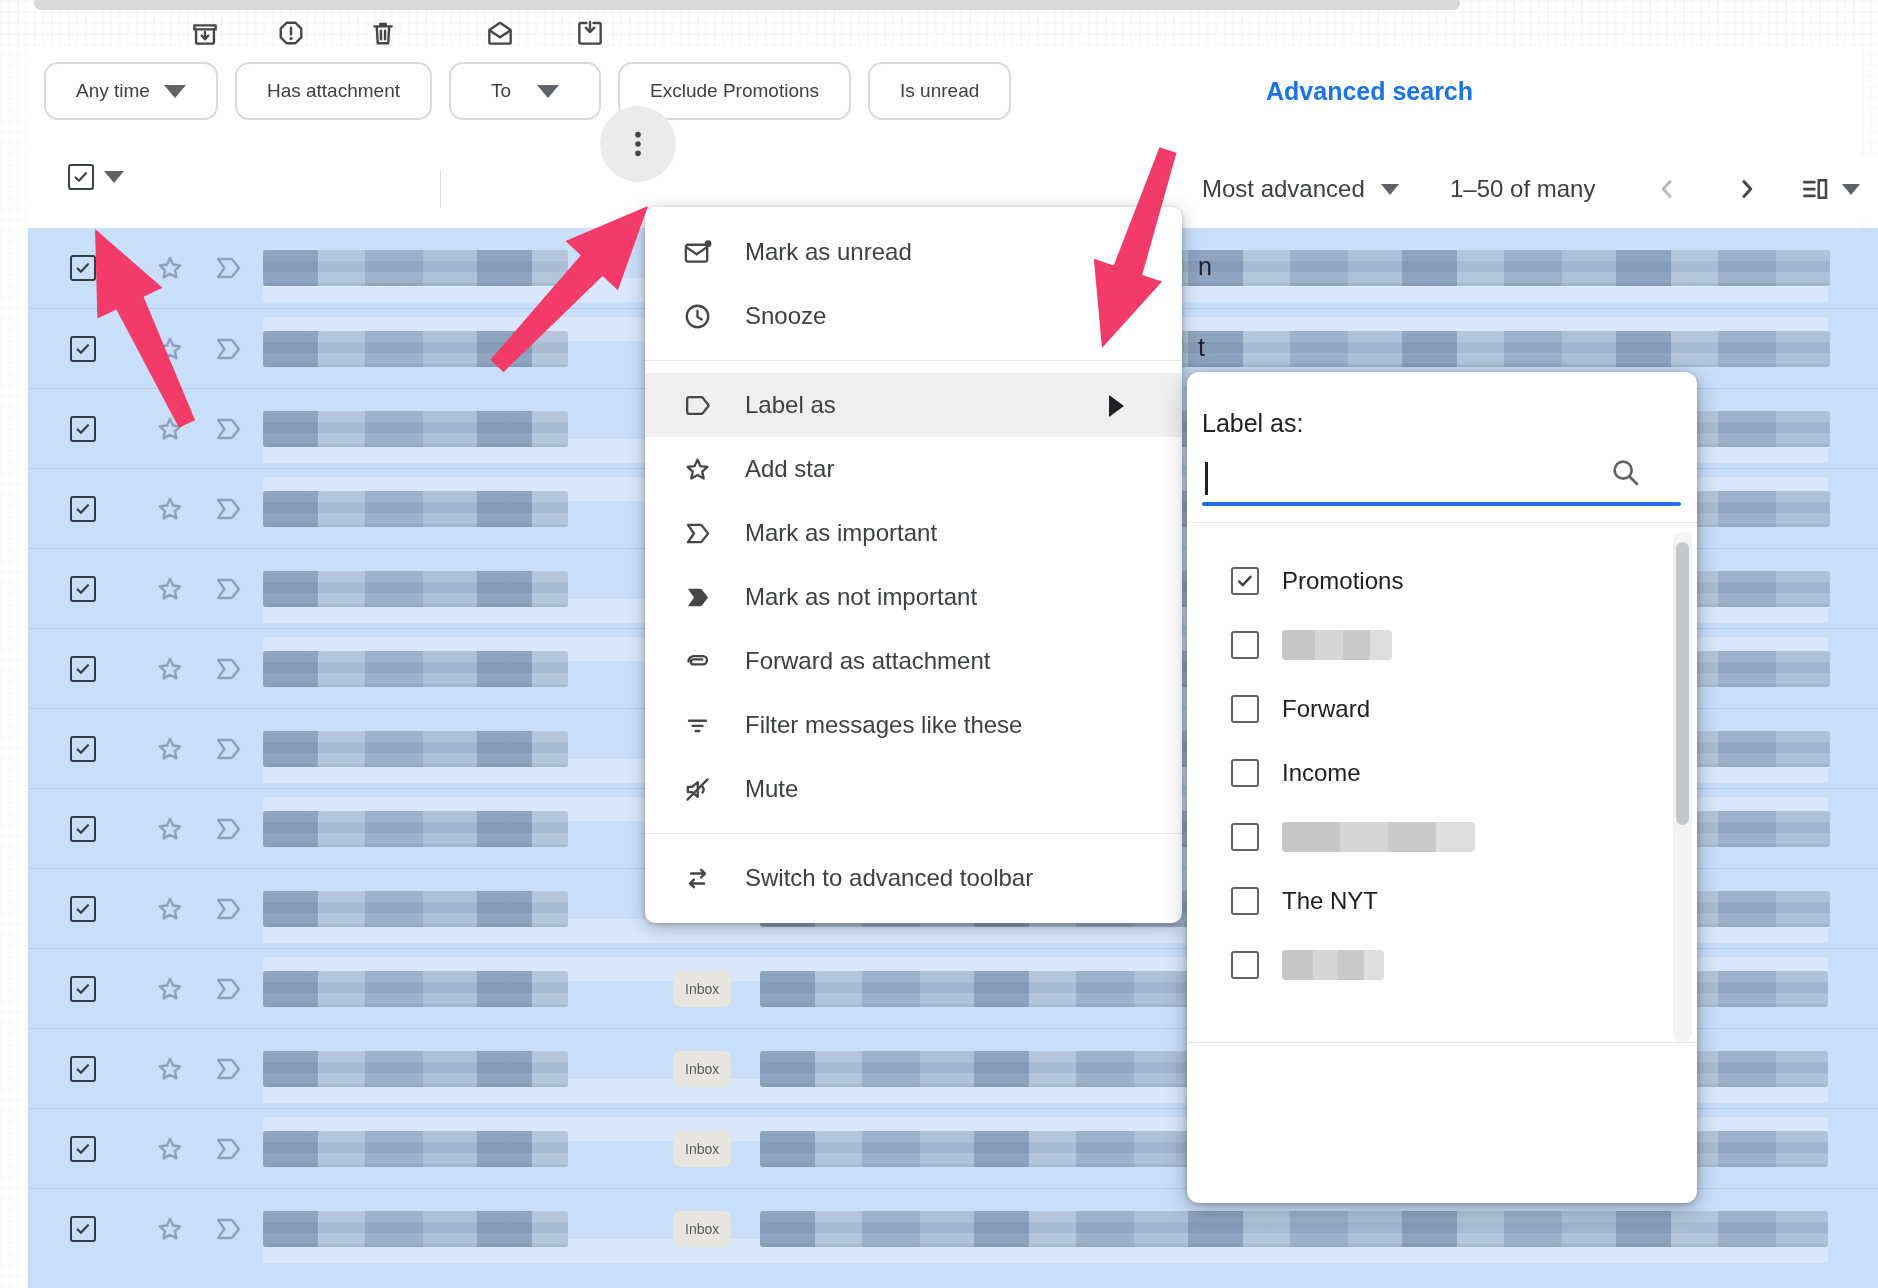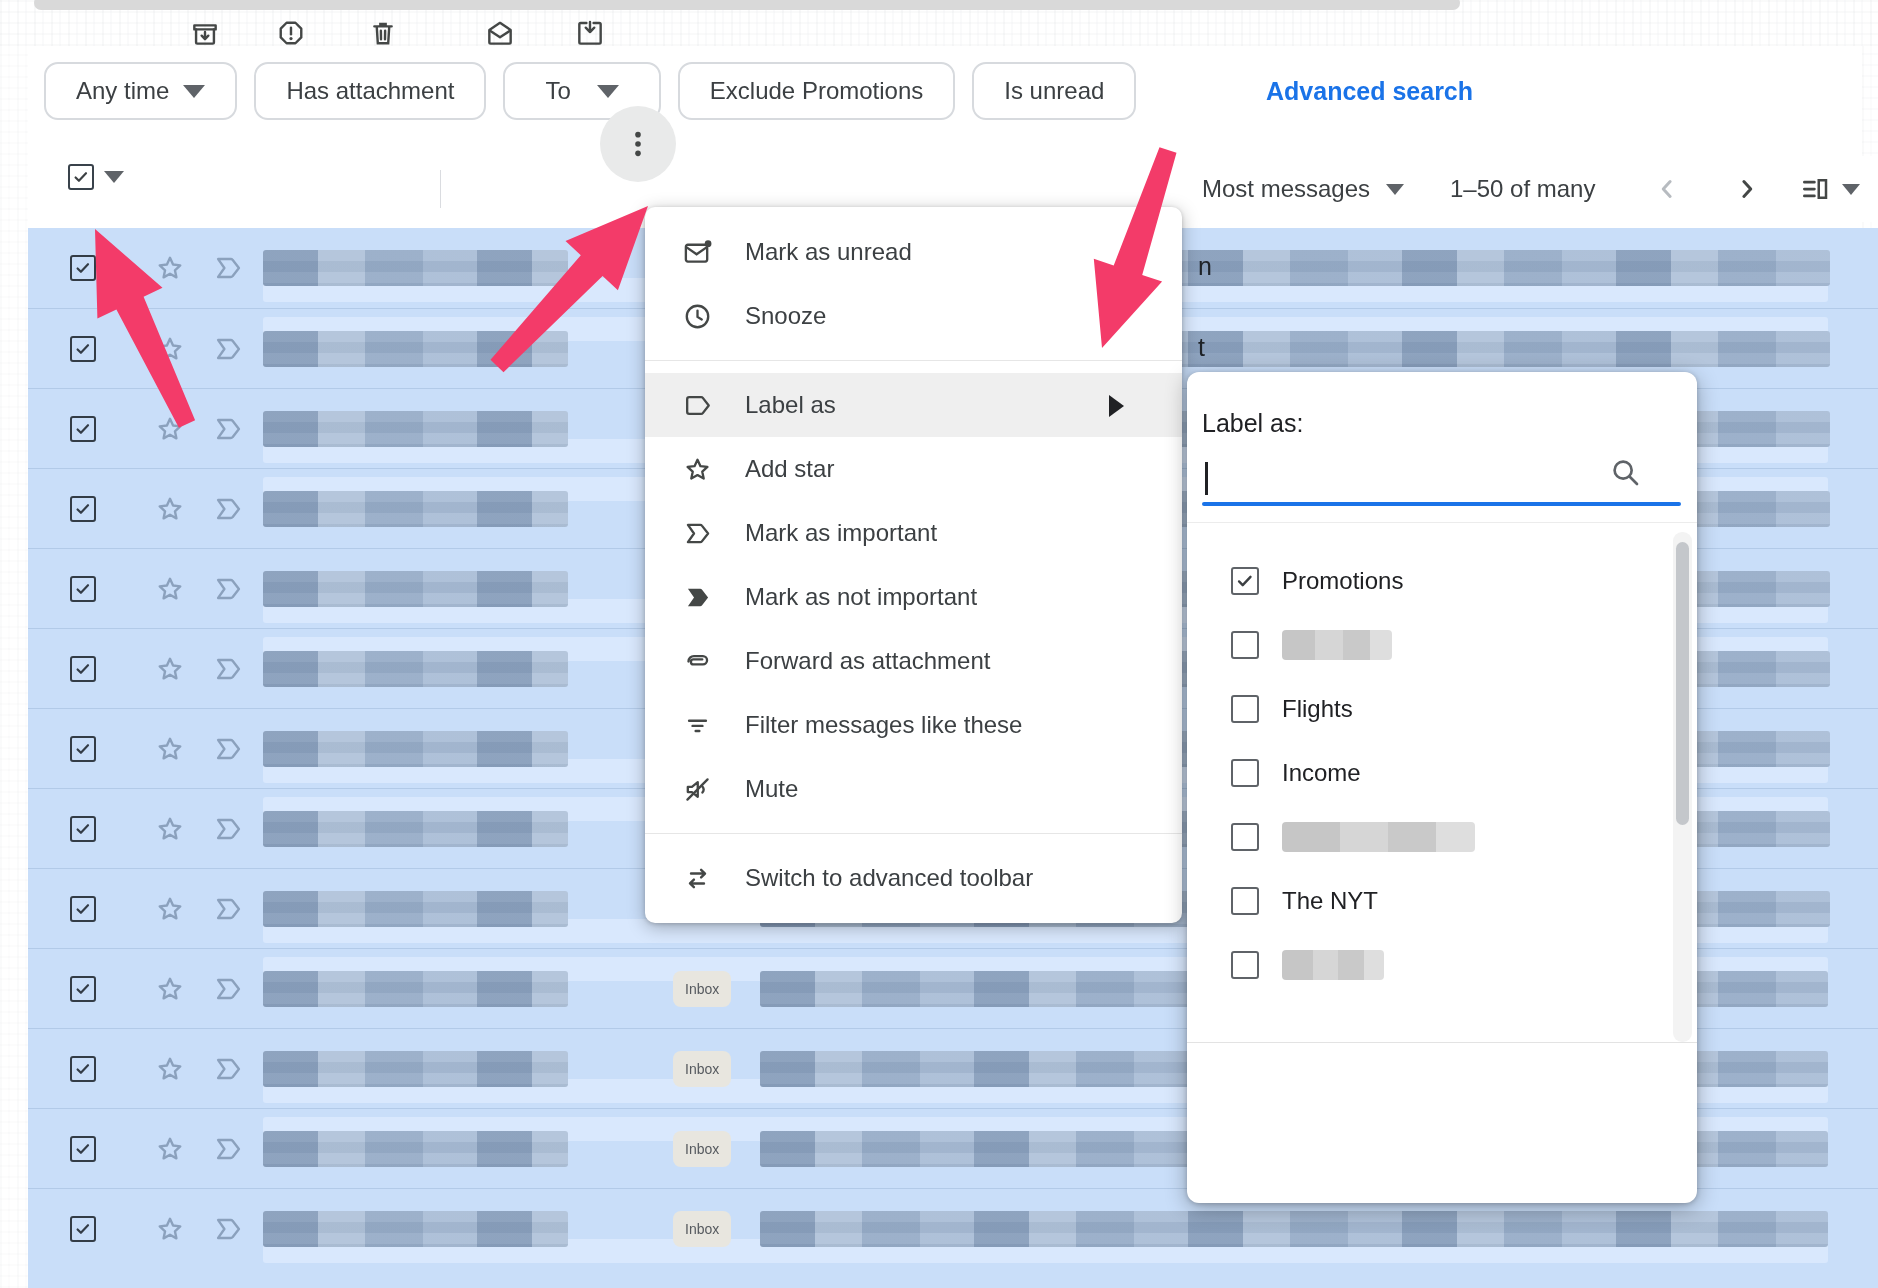--- a/index.html
+++ b/index.html
@@ -12,21 +12,21 @@
       repeating-linear-gradient(0deg, rgba(70,80,95,.05) 0 2px, transparent 2px 11px);
     opacity:.55;}
   .pattern.top{left:0;top:0;width:1878px;height:46px;}
   .pattern.left{left:0;top:46px;width:28px;height:1242px;opacity:.35;}
   .pattern.right{left:1862px;top:46px;width:16px;height:185px;opacity:.4;}
   .topbar-grey{position:absolute;left:34px;top:-4px;width:1426px;height:14px;background:#d9d9d9;border-radius:8px;}
 
   
   .chips-row{position:absolute;left:44px;top:62px;height:58px;display:flex;align-items:center;gap:17px;}
   .chip{display:inline-flex;align-items:center;gap:14px;height:58px;padding:0 30px;border:2px solid #d7dade;
-        border-radius:14px;font-size:24px;font-weight:500;color:#3c4043;background:#fff;box-sizing:border-box;}
+        border-radius:14px;font-size:19px;font-weight:500;color:#3c4043;background:#fff;box-sizing:border-box;}
   .chip.wide{padding:0 40px;gap:26px;}
   .caret{width:0;height:0;border-left:11px solid transparent;border-right:11px solid transparent;border-top:13px solid #5f6368;display:inline-block;}
   .advanced{position:absolute;left:1266px;top:62px;height:58px;display:flex;align-items:center;
             color:#1a73e8;font-size:25px;font-weight:700;cursor:pointer;}
 
   
   .toolbar{position:absolute;left:28px;top:156px;width:1850px;height:66px;background:#fff;}
   .tbtn{position:absolute;top:0;height:66px;display:flex;align-items:center;justify-content:center;color:#444746;}
   .tbtn svg{width:32px;height:32px;}
   .tb-divider{position:absolute;left:412px;top:14px;width:1px;height:38px;background:#dadce0;}
@@ -184,21 +184,21 @@
       <span style="display: flex; align-items: center;">
         <svg viewBox="0 0 24 24" fill="currentColor" stroke="none">
           <circle cx="12" cy="5" r="2.1"></circle>
           <circle cx="12" cy="12" r="2.1"></circle>
           <circle cx="12" cy="19" r="2.1"></circle>
         </svg>
       </span>
     </div>
 
   <div class="tb-right sortsel">
-    <span>Most messages</span>
+    <span>Most advanced</span>
     <span class="caret" style="border-left-width:9px;border-right-width:9px;border-top-width:11px;"></span>
   </div>
   <div class="tb-right range">1–50 of many</div>
   <div class="tbtn pagechev" style="left:1650px;width:34px;color:#b7bbc0;">
       <span style="display: flex; align-items: center;">
         <svg viewBox="0 0 24 24" fill="none" stroke="currentColor" stroke-width="2.4" stroke-linecap="round" stroke-linejoin="round">
           <path d="M14.5 6L9 12l5.5 6"></path>
         </svg>
       </span>
     </div>
@@ -533,21 +533,21 @@
             </svg>
           </span>
           <span>Promotions</span>
         </div>
         <div class="litem">
           <span class="lcb"></span>
           <span class="lblur" style="width: 110px;"></span>
         </div>
         <div class="litem">
           <span class="lcb"></span>
-          <span>Flights</span>
+          <span>Forward</span>
         </div>
         <div class="litem">
           <span class="lcb"></span>
           <span>Income</span>
         </div>
         <div class="litem">
           <span class="lcb"></span>
           <span class="lblur" style="width: 193px;"></span>
         </div>
         <div class="litem">

